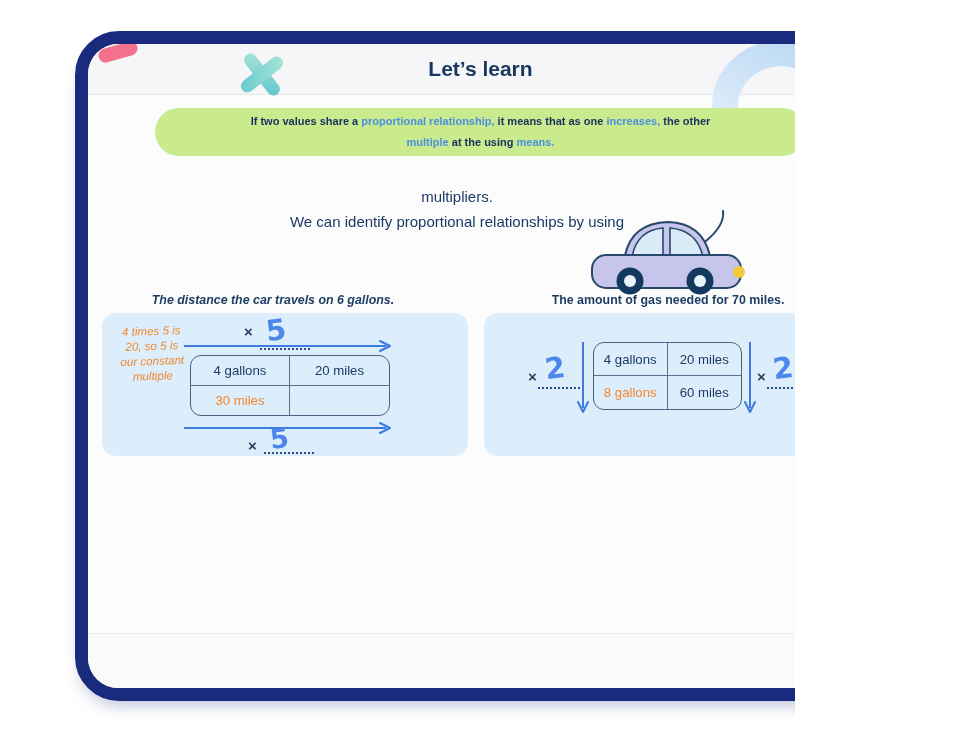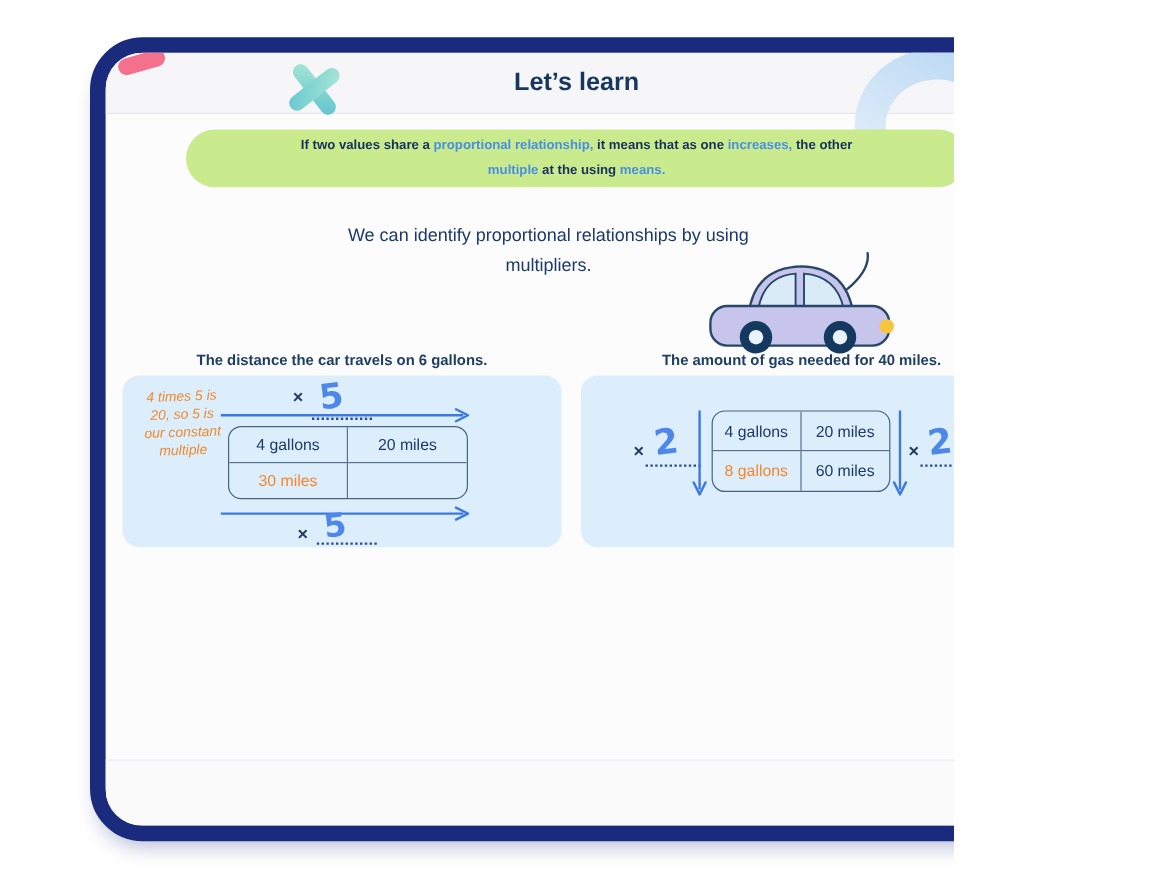--- a/index.html
+++ b/index.html
@@ -41,21 +41,21 @@
   .problem { position:absolute; left:72px; top:177px; width:330px; font-size:13.4px;
              color:#1b3a66; line-height:25px; }
   .ul-green { border-bottom:3px solid #2fbe8e; border-radius:3px; padding-bottom:0px; }
 
   
   .car-svg { position:absolute; left:500px; top:161px; width:160px; height:90px; }
 
   
   .panel-title { position:absolute; top:249px; width:330px; text-align:center; font-size:12.4px;
                  font-weight:bold; color:#1f3e63; }
-  .panel-title.left  { left:32px; }
+  .panel-title.left  { left:20px;font-style:italic; }
   .panel-title.right { left:415px; }
   .panel { position:absolute; top:269px; height:143px; background:#dceefb; border-radius:14px; }
   .panel.left  { left:14px;  width:366px; }
   .panel.right { left:396px; width:372px; }
 
   .note { position:absolute; left:2px; top:10px; width:96px; text-align:center; color:#ee8a30;
           font-size:11.6px; line-height:15px; font-style:italic; transform:rotate(-2deg); }
 
   .msign { position:absolute; font-size:15px; font-weight:bold; color:#23415f; }
   .hw { position:absolute; font-family:"DejaVu Sans", sans-serif; font-weight:bold;
@@ -106,42 +106,42 @@
         <path d="M 20 74 A 54 50 0 0 1 130 56" fill="none" stroke="url(#arcg)" stroke-width="26"></path>
         <ellipse cx="130" cy="56" rx="13" ry="9.5" fill="#93c3ee" transform="rotate(-35 130 56)"></ellipse>
       </svg>
 
       <div class="banner">
         <div><span>If two values share a </span><span class="b-blue">proportional relationship,</span><span> it means that as one </span><span class="b-blue">increases,</span><span> the other</span></div>
         <div><span class="b-blue">multiple</span><span> at the using </span><span class="b-blue">means.</span></div>
       </div>
 
       <div class="intro">
+        <div>multipliers.</div>
         <div>We can identify proportional relationships by using</div>
-        <div>multipliers.</div>
       </div>
 
       <div class="problem">
       </div>
 
       <svg class="car-svg" viewBox="0 0 160 90">
         <path d="M118 36 Q137 20 135 6" fill="none" stroke="#27486b" stroke-width="2" stroke-linecap="round"></path>
         <path d="M36 56 Q41 18 80 17 Q117 18 123 56 Z" fill="#c7c5ec" stroke="#27486b" stroke-width="2" stroke-linejoin="round"></path>
         <path d="M44 52 Q49 25 75 23 L75 52 Z" fill="#d9ebf7" stroke="#27486b" stroke-width="1.6"></path>
         <path d="M82 23 Q109 25 115 52 L82 52 Z" fill="#d9ebf7" stroke="#27486b" stroke-width="1.6"></path>
         <rect x="4" y="50" width="149" height="33" rx="14" fill="#c7c5ec" stroke="#27486b" stroke-width="2"></rect>
         <circle cx="151" cy="67" r="6" fill="#f6c73c"></circle>
         <circle cx="42" cy="76" r="13.5" fill="#14395e"></circle>
         <circle cx="42" cy="76" r="6" fill="#e8f3fb"></circle>
         <circle cx="112" cy="76" r="13.5" fill="#14395e"></circle>
         <circle cx="112" cy="76" r="6" fill="#e8f3fb"></circle>
       </svg>
 
       <div class="panel-title left">The distance the car travels on 6 gallons.</div>
-      <div class="panel-title right">The amount of gas needed for 40 miles.</div>
+      <div class="panel-title right">The amount of gas needed for 70 miles.</div>
 
       <div class="panel left">
         <div class="note">
           <div>4 times 5 is</div>
           <div>20, so 5 is</div>
           <div>our constant</div>
           <div>multiple</div>
         </div>
 
         <span class="msign" style="left:142px; top:10px;">×</span>

